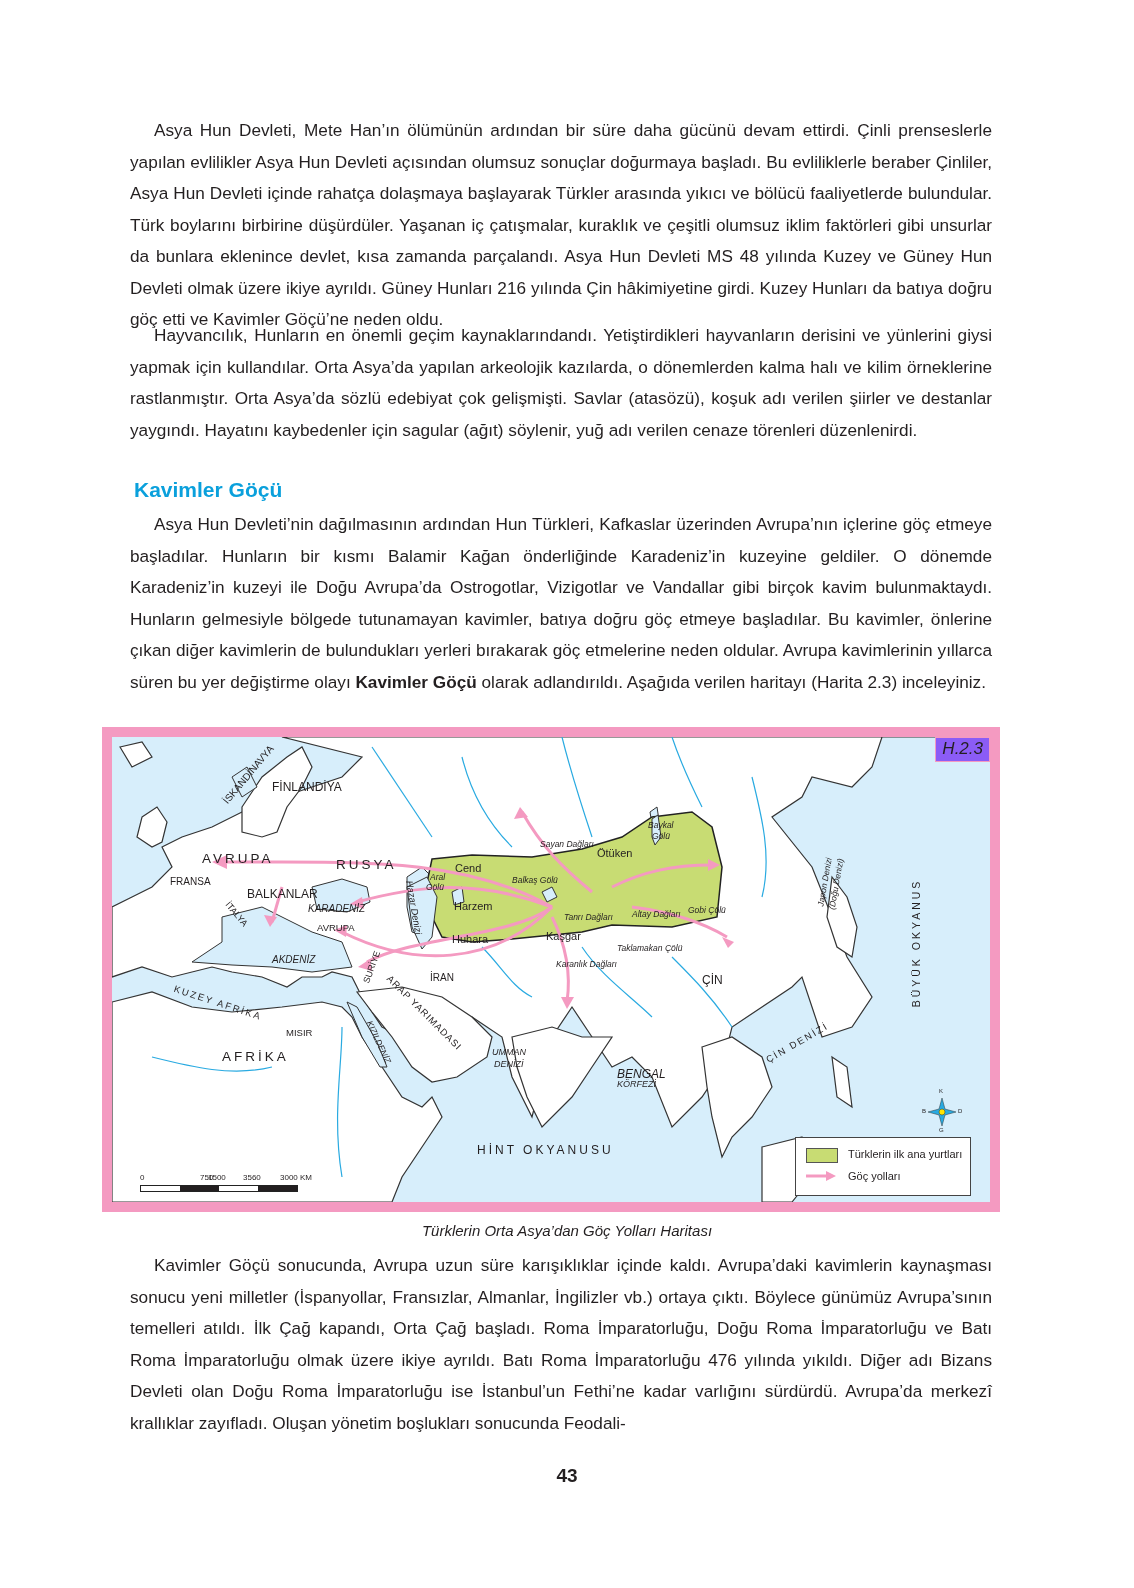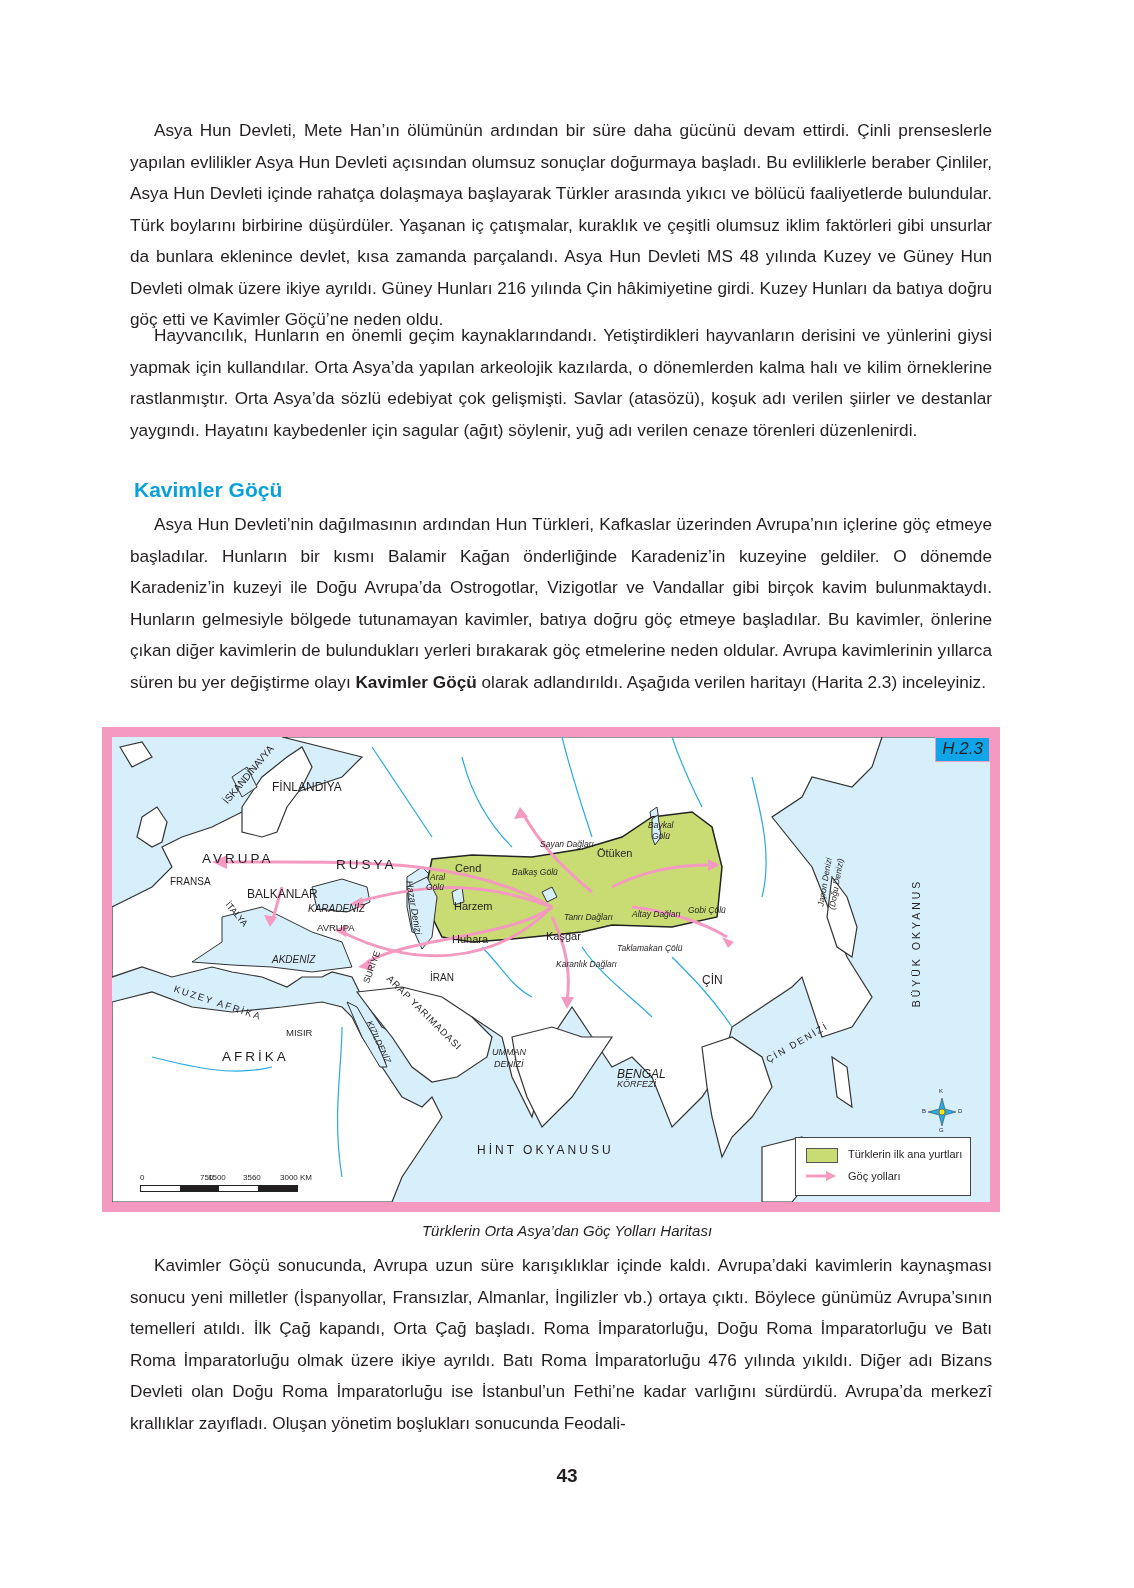--- a/index.html
+++ b/index.html
@@ -10,21 +10,21 @@
   .para .indent { display: inline-block; width: 24px; }
   .heading { position: absolute; left: 134px; top: 478px; font-size: 21px; font-weight: bold; color: #0aa0dc; margin: 0; }
   .map-frame { position: absolute; left: 102px; top: 727px; width: 898px; height: 485px; background: #f49ac1; }
   .map-inner { position: absolute; left: 10px; top: 10px; width: 878px; height: 465px; background: #d7eefb; overflow: hidden; }
   .map-inner svg { position: absolute; left: 0; top: 0; }
   .map-label { position: absolute; font-size: 12px; color: #231f20; white-space: nowrap; }
   .map-label.big { font-size: 13.5px; letter-spacing: 3px; }
   .map-label.it { font-style: italic; font-size: 8.5px; }
   .map-label.sea { font-style: italic; font-size: 10px; }
   .map-label.city { font-size: 11px; }
-  .map-id { position: absolute; right: 0; top: 0; background: #0ea5e9; border: 1px solid #f49ac1; padding: 1px 6px 2px 6px;
+  .map-id { position: absolute; right: 0; top: 0; background: #8b5cf6; border: 1px solid #f49ac1; padding: 1px 6px 2px 6px;
             font-style: italic; font-size: 17px; }
   .legend { position: absolute; left: 683px; top: 400px; width: 174px; height: 57px; background: #fff; border: 1px solid #444; }
   .legend .swatch { position: absolute; left: 10px; top: 10px; width: 30px; height: 13px; background: #c8dc73; border: 1px solid #555; }
   .legend .arrow { position: absolute; left: 10px; top: 33px; width: 30px; height: 10px; }
   .legend .lbl { position: absolute; left: 52px; font-size: 11px; }
   .scale { position: absolute; left: 28px; top: 436px; }
   .scale .ticks { position: relative; height: 12px; width: 190px; font-size: 8px; }
   .scale .ticks span { position: absolute; top: 0; }
   .scale .bar { display: flex; width: 156px; height: 5px; border: 1px solid #222; }
   .scale .bar div { flex: 1; }
@@ -153,21 +153,21 @@
     <span class="map-label" style="left:740px;top:200px;transform:rotate(-90deg);font-size:10.5px;letter-spacing:3px;">BÜYÜK OKYANUS</span>
     <span class="map-label it" style="left:688px;top:140px;transform:rotate(-80deg);">Japon Denizi</span>
     <span class="map-label it" style="left:698px;top:142px;transform:rotate(-80deg);">(Doğu Denizi)</span>
     <span class="map-label city" style="left:343px;top:125px;">Cend</span>
     <span class="map-label it" style="left:318px;top:135px;">Aral</span>
     <span class="map-label it" style="left:314px;top:145px;">Gölü</span>
     <span class="map-label it" style="left:275px;top:165px;transform:rotate(80deg);font-size:9.5px;">Hazar Denizi</span>
     <span class="map-label city" style="left:342px;top:163px;">Harzem</span>
     <span class="map-label city" style="left:340px;top:196px;">Huhara</span>
     <span class="map-label city" style="left:434px;top:193px;">Kaşgar</span>
-    <span class="map-label it" style="left:400px;top:130px;">Balkaş Gölü</span>
+    <span class="map-label it" style="left:400px;top:138px;">Balkaş Gölü</span>
     <span class="map-label it" style="left:428px;top:102px;">Sayan Dağları</span>
     <span class="map-label city" style="left:485px;top:110px;">Ötüken</span>
     <span class="map-label it" style="left:536px;top:83px;">Baykal</span>
     <span class="map-label it" style="left:540px;top:94px;">Gölü</span>
     <span class="map-label it" style="left:452px;top:175px;">Tanrı Dağları</span>
     <span class="map-label it" style="left:520px;top:172px;">Altay Dağları</span>
     <span class="map-label it" style="left:576px;top:168px;">Gobi Çölü</span>
     <span class="map-label it" style="left:505px;top:206px;">Taklamakan Çölü</span>
     <span class="map-label it" style="left:444px;top:222px;">Karanlık Dağları</span>
 

